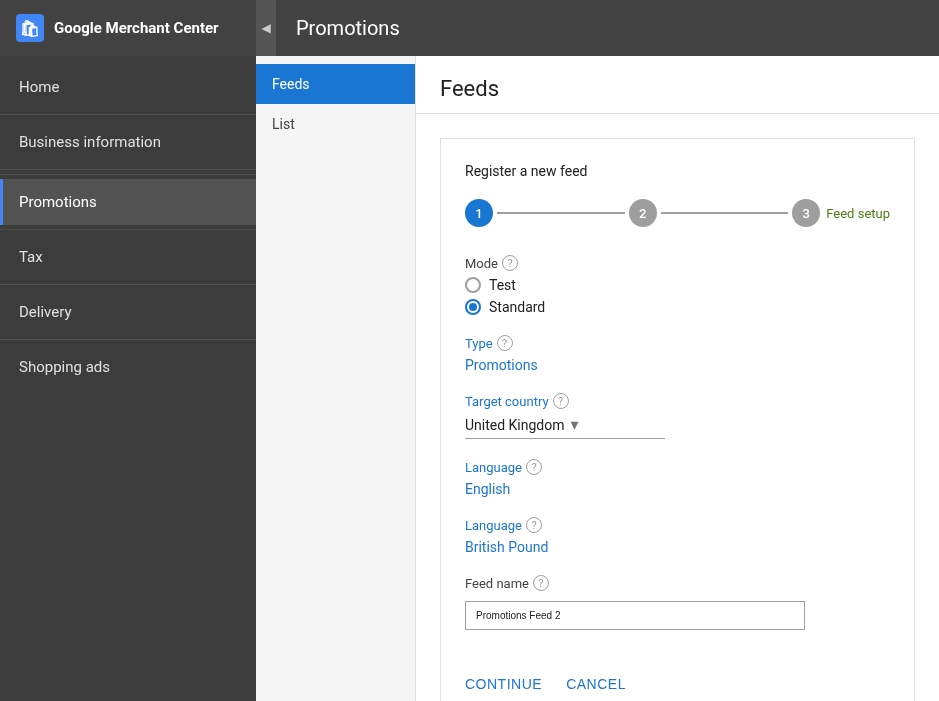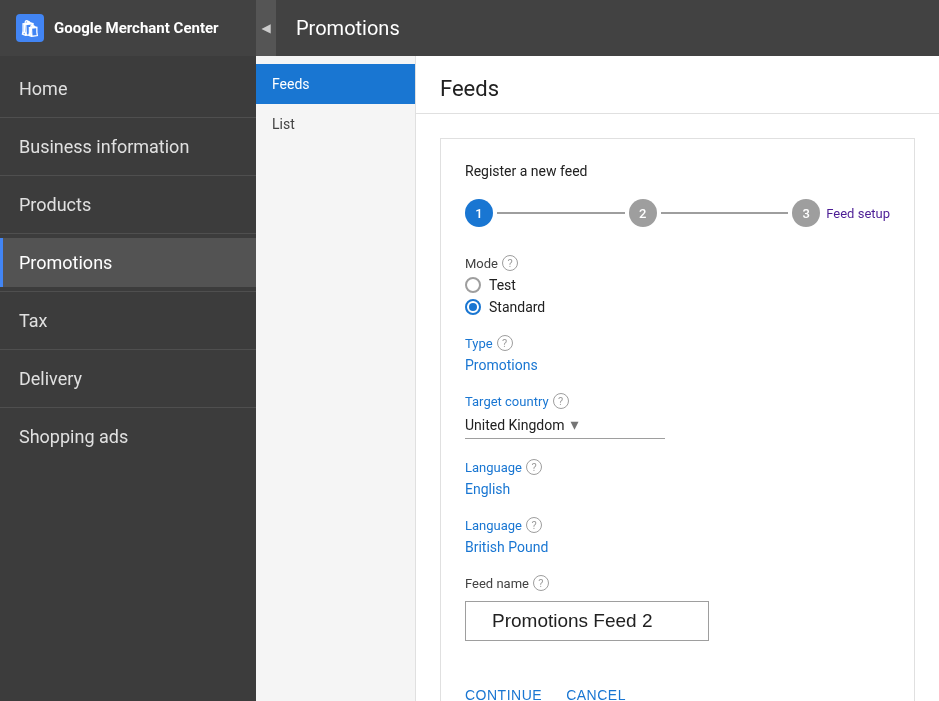--- a/index.html
+++ b/index.html
@@ -71,21 +71,21 @@
       flex-shrink: 0;
       overflow-y: auto;
       padding-top: 8px;
     }
     .sidebar-item {
       display: flex;
       align-items: center;
       padding: 14px 16px;
       color: #e0e0e0;
       cursor: pointer;
-      font-size: 18px;
+      font-size: 15px;
       font-weight: 400;
       border-left: 3px solid transparent;
     }
     .sidebar-item.active {
       background: rgba(255,255,255,0.12);
       color: white;
       border-left: 3px solid #4285f4;
     }
     .sidebar-divider {
       height: 1px;
@@ -175,21 +175,21 @@
       background: #9e9e9e;
       color: white;
     }
     .step-line {
       flex: 1;
       height: 2px;
       background: #9e9e9e;
       margin: 0 4px;
     }
     .step-label {
-      color: #4c1d95;
+      color: #4d7c0f;
       font-size: 13px;
       margin-left: 6px;
     }
 
     
     .field-group {
       margin-bottom: 20px;
     }
     .field-label {
       color: #1976d2;
@@ -267,24 +267,24 @@
       border-bottom: 1px solid #9e9e9e;
       width: 200px;
     }
     .dropdown-arrow {
       color: #757575;
       font-size: 16px;
     }
 
     
     .text-input {
-      width: 244px;
+      width: 340px;
       border: 1px solid #9e9e9e;
-      padding: 8px 26px;
-      font-size: 19px;
+      padding: 8px 10px;
+      font-size: 10px;
       color: #212121;
       outline: none;
       margin-top: 4px;
     }
 
     
     .action-row {
       display: flex;
       gap: 24px;
       margin-top: 24px;
@@ -331,23 +331,20 @@
 
   <div class="sidebar">
     <div class="sidebar-item">
       <span>Home</span>
     </div>
     <div class="sidebar-divider"></div>
     <div class="sidebar-item">
       <span>Business information</span>
     </div>
     <div class="sidebar-divider"></div>
-    <div class="sidebar-item">
-      <span>Products</span>
-    </div>
     <div class="sidebar-divider"></div>
     <div class="sidebar-item active">
       <span>Promotions</span>
     </div>
     <div class="sidebar-divider"></div>
     <div class="sidebar-item">
       <span>Tax</span>
     </div>
     <div class="sidebar-divider"></div>
     <div class="sidebar-item">

